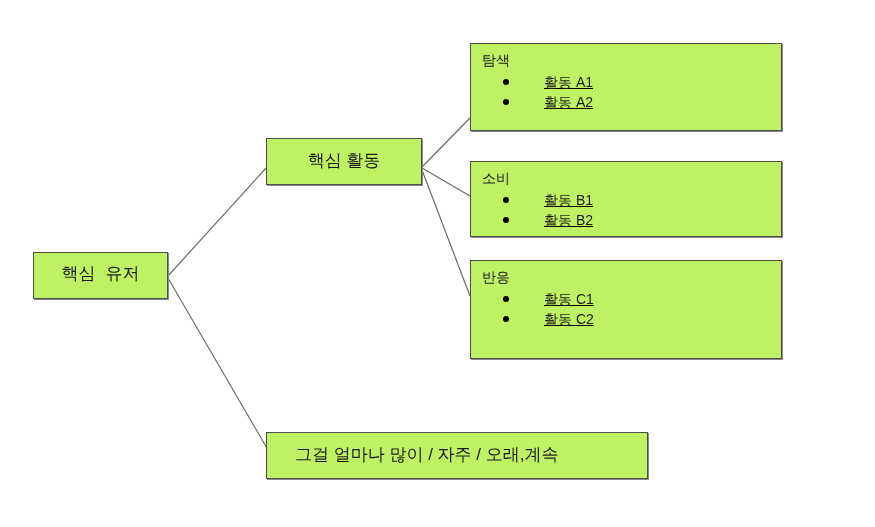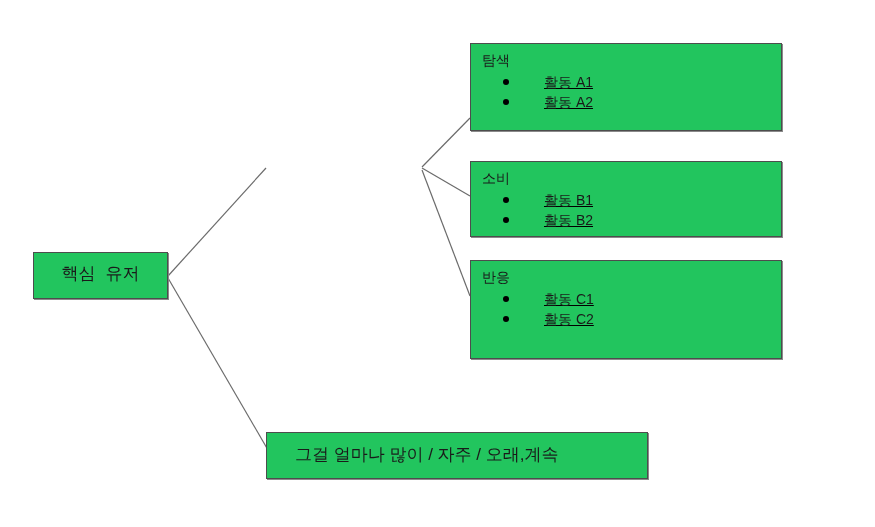--- a/index.html
+++ b/index.html
@@ -25,21 +25,21 @@
     position: absolute;
     left: 0;
     top: 0;
     width: 875px;
     height: 527px;
     pointer-events: none;
   }
   .node-box {
     position: absolute;
     box-sizing: border-box;
-    background: #22c55e;
+    background: #bef264;
     border: 1px solid #4d4d4d;
     box-shadow: 1px 1px 0 0 #8a8a8a;
   }
   .node-box.simple {
     display: flex;
     align-items: center;
   }
   .node-label {
     font-size: 17px;
     line-height: 1.2;
@@ -130,20 +130,23 @@
 
     <line x1="422" y1="168" x2="470" y2="196" stroke="#6b6b6b" stroke-width="1.2"></line>
 
     <line x1="422" y1="170" x2="470" y2="296" stroke="#6b6b6b" stroke-width="1.2"></line>
   </svg>
 
   <div class="node-box simple" id="node-root">
     <span class="node-label">핵심 유저</span>
   </div>
 
+  <div class="node-box simple" id="node-core-activity">
+    <span class="node-label">핵심 활동</span>
+  </div>
 
   <div class="node-box detail-box" id="node-detail-0">
     <div class="detail-title">탐색</div>
     <ul class="detail-list">
       <li class="detail-item">
         <span class="bullet-dot"></span>
         <span>활동 A1</span>
       </li>
       <li class="detail-item">
         <span class="bullet-dot"></span>

